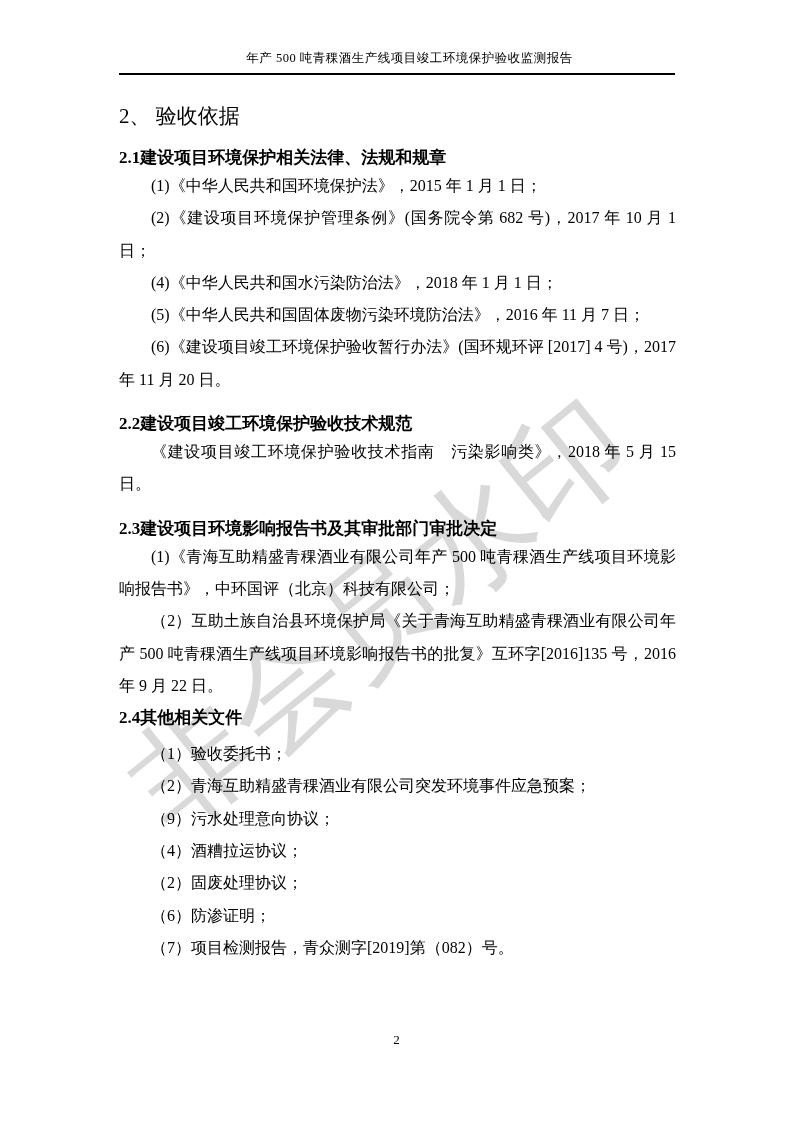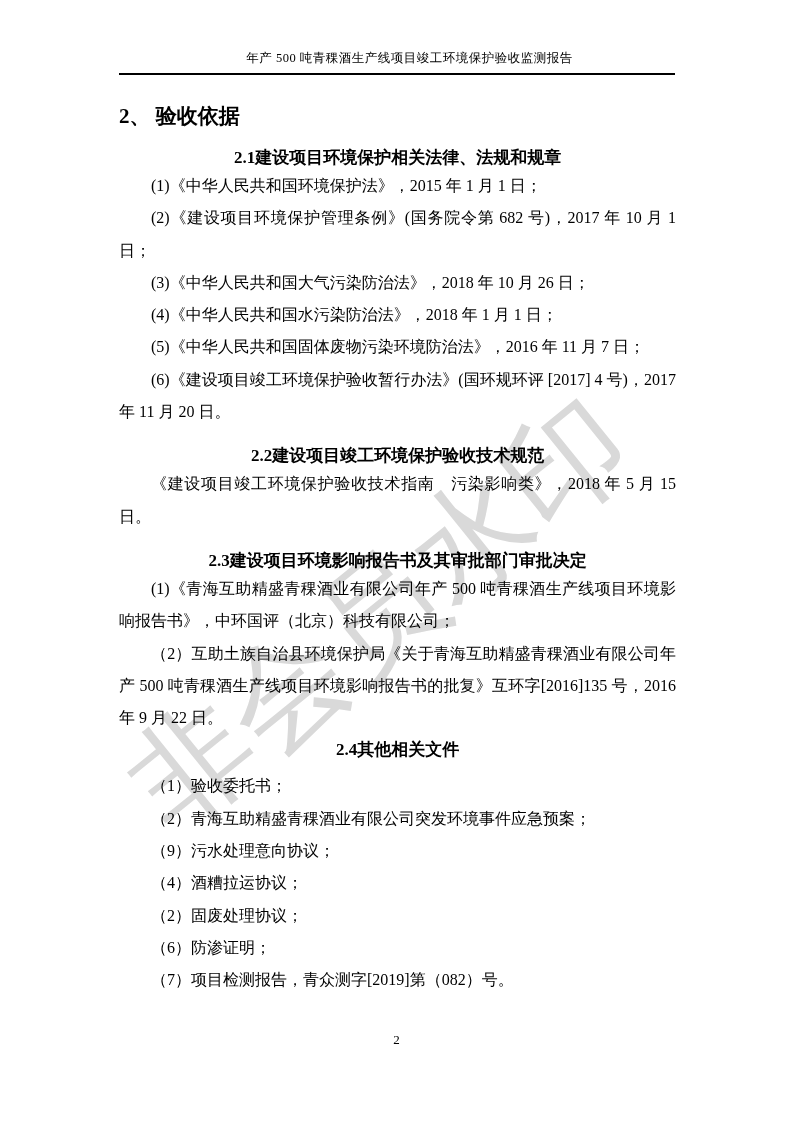--- a/index.html
+++ b/index.html
@@ -53,30 +53,30 @@
     top: 0;
     width: 557px;
     z-index: 1;
     font-size: 16px;
     line-height: 32.3px;
     text-align: justify;
   }
   .h1 {
     margin: 104px 0 0 0;
     font-size: 21px;
-    font-weight: 700;
+    font-weight: 400;
     line-height: 25px;
     text-align: left;
   }
   .h2 {
     margin: 17px 0 0 0;
     font-size: 17px;
     font-weight: 700;
     line-height: 24px;
-    text-align: center;
+    text-align: left;
   }
   .h2.tight { margin-top: 16px; }
   .h2.s24 { margin-top: 4px; }
   .content p {
     margin: 0;
     text-indent: 2em;
   }
   .items-24 { margin-top: 8px; }
   
   .page-number {
@@ -99,21 +99,20 @@
   <div class="running-header">年产 500 吨青稞酒生产线项目竣工环境保护验收监测报告</div>
   <div class="header-rule"></div>
 
   <div class="content">
 
     <div class="h1">2、 验收依据</div>
 
     <div class="h2">2.1建设项目环境保护相关法律、法规和规章</div>
     <p>(1)《中华人民共和国环境保护法》，2015 年 1 月 1 日；</p>
     <p>(2)《建设项目环境保护管理条例》(国务院令第 682 号)，2017 年 10 月 1 日；</p>
-    <p>(3)《中华人民共和国大气污染防治法》，2018 年 10 月 26 日；</p>
     <p>(4)《中华人民共和国水污染防治法》，2018 年 1 月 1 日；</p>
     <p>(5)《中华人民共和国固体废物污染环境防治法》，2016 年 11 月 7 日；</p>
     <p>(6)《建设项目竣工环境保护验收暂行办法》(国环规环评 [2017] 4 号)，2017 年 11 月 20 日。</p>
 
     <div class="h2 tight">2.2建设项目竣工环境保护验收技术规范</div>
     <p>《建设项目竣工环境保护验收技术指南　污染影响类》，2018 年 5 月 15 日。</p>
 
     <div class="h2 tight">2.3建设项目环境影响报告书及其审批部门审批决定</div>
     <p>(1)《青海互助精盛青稞酒业有限公司年产 500 吨青稞酒生产线项目环境影响报告书》，中环国评（北京）科技有限公司；</p>
     <p>（2）互助土族自治县环境保护局《关于青海互助精盛青稞酒业有限公司年产 500 吨青稞酒生产线项目环境影响报告书的批复》互环字[2016]135 号，2016 年 9 月 22 日。</p>

